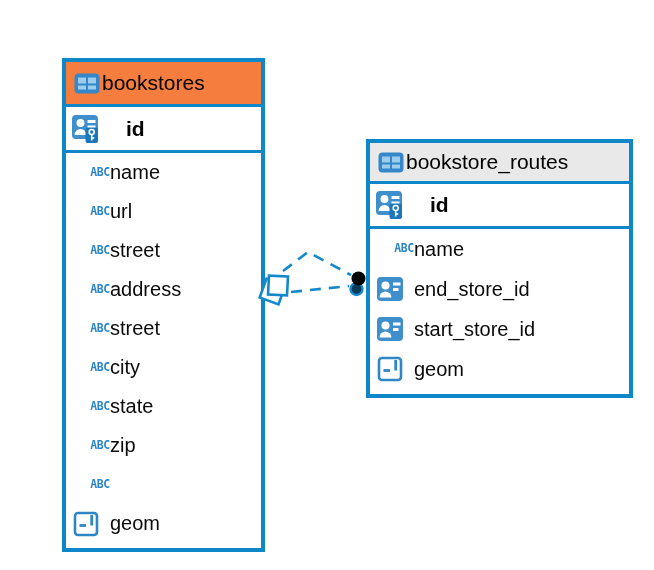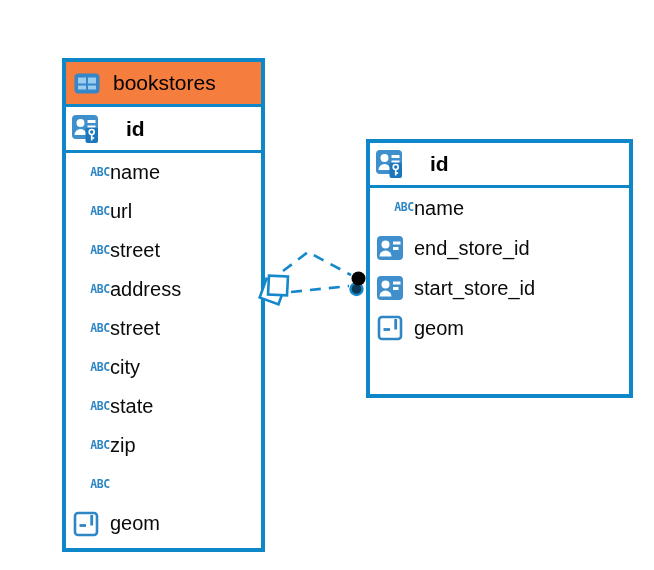--- a/index.html
+++ b/index.html
@@ -8,21 +8,21 @@
     font-family:"Liberation Sans", sans-serif; overflow:hidden;
   }
   .table-card {
     position:absolute; box-sizing:border-box;
     border:4px solid #0D87C7; background:#ffffff;
   }
   #tbl-bookstores { left:62px; top:58px; width:203px; height:494px; }
   #tbl-routes     { left:366px; top:139px; width:267px; height:259px; }
 
   .tbl-header {
-    display:flex; align-items:center; gap:11px;
+    display:flex; align-items:center; gap:0;
     padding:0 6px; border-bottom:3px solid #0D87C7; box-sizing:border-box;
   }
   #tbl-bookstores .tbl-header { height:45px; background:#F57D3D; }
   #tbl-routes     .tbl-header { height:41px; background:#E9E9E9; }
   .tbl-title { font-size:21px; color:#000; white-space:nowrap; }
 
   .pk-row {
     display:flex; align-items:center; gap:25px; padding:0 5px;
     border-bottom:3px solid #0D87C7; box-sizing:border-box;
     font-weight:bold; font-size:21px; color:#000;
@@ -141,20 +141,32 @@
           <rect x="2" y="2" width="22" height="22" rx="3" fill="#fff" stroke="#2E86C4" stroke-width="2.6"></rect>
           <line x1="6.5" y1="14.5" x2="13" y2="14.5" stroke="#2E86C4" stroke-width="2.8"></line>
           <line x1="18.7" y1="4" x2="18.7" y2="14.5" stroke="#2E86C4" stroke-width="2.8"></line>
         </svg>
       </span>
       <span>geom</span>
     </div>
   </div>
 
   <div class="table-card" id="tbl-routes">
+    <div class="tbl-header">
+      <span class="icon-cell">
+        <svg width="26" height="21" viewBox="0 0 26 21">
+          <rect x="0.5" y="0.5" width="25" height="20" rx="4" fill="#3587CA"></rect>
+          <rect x="4" y="4.5" width="8" height="6" fill="#9CCCEE"></rect>
+          <rect x="14" y="4.5" width="8" height="6" fill="#9CCCEE"></rect>
+          <rect x="4" y="12.5" width="8" height="4" fill="#9CCCEE"></rect>
+          <rect x="14" y="12.5" width="8" height="4" fill="#9CCCEE"></rect>
+        </svg>
+      </span>
+      <span class="tbl-title">bookstore_routes</span>
+    </div>
 
     <div class="pk-row">
       <span class="icon-cell">
         <svg width="28" height="30" viewBox="0 0 28 30">
           <rect x="0" y="1" width="26" height="24" rx="4" fill="#3E8FCB"></rect>
           <circle cx="8.5" cy="9" r="4" fill="#fff"></circle>
           <path d="M2.5 21 a6 6 0 0 1 12 0 z" fill="#fff"></path>
           <rect x="15.5" y="6" width="8" height="3" fill="#fff"></rect>
           <rect x="15.5" y="11.5" width="8" height="3" fill="#fff"></rect>
           <rect x="13.5" y="13.5" width="12.5" height="15.5" rx="2" fill="#1B76BB"></rect>

